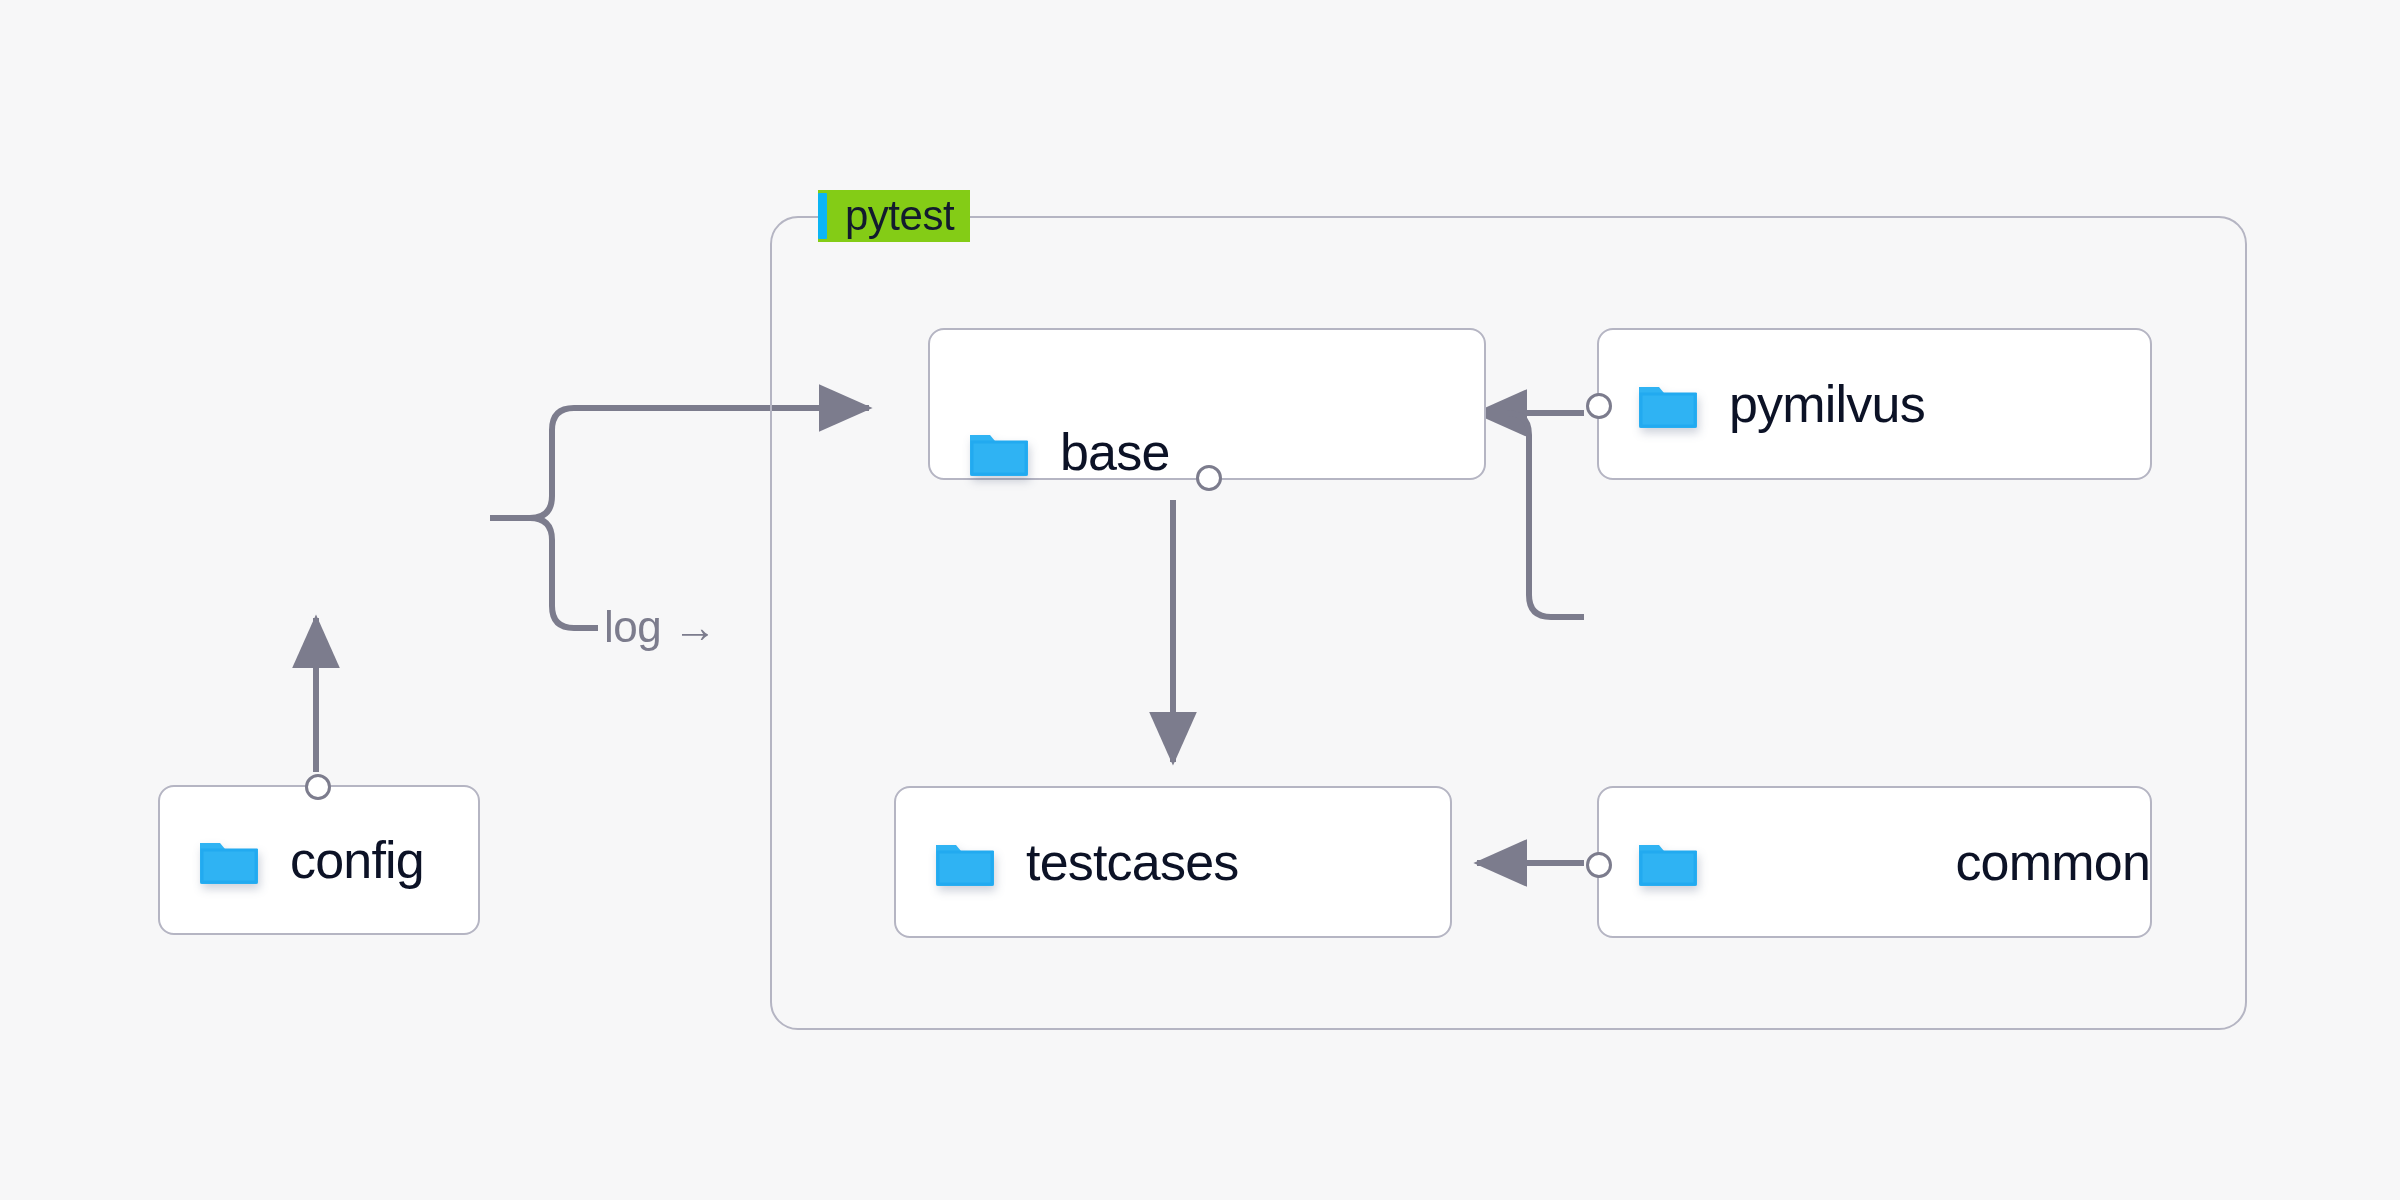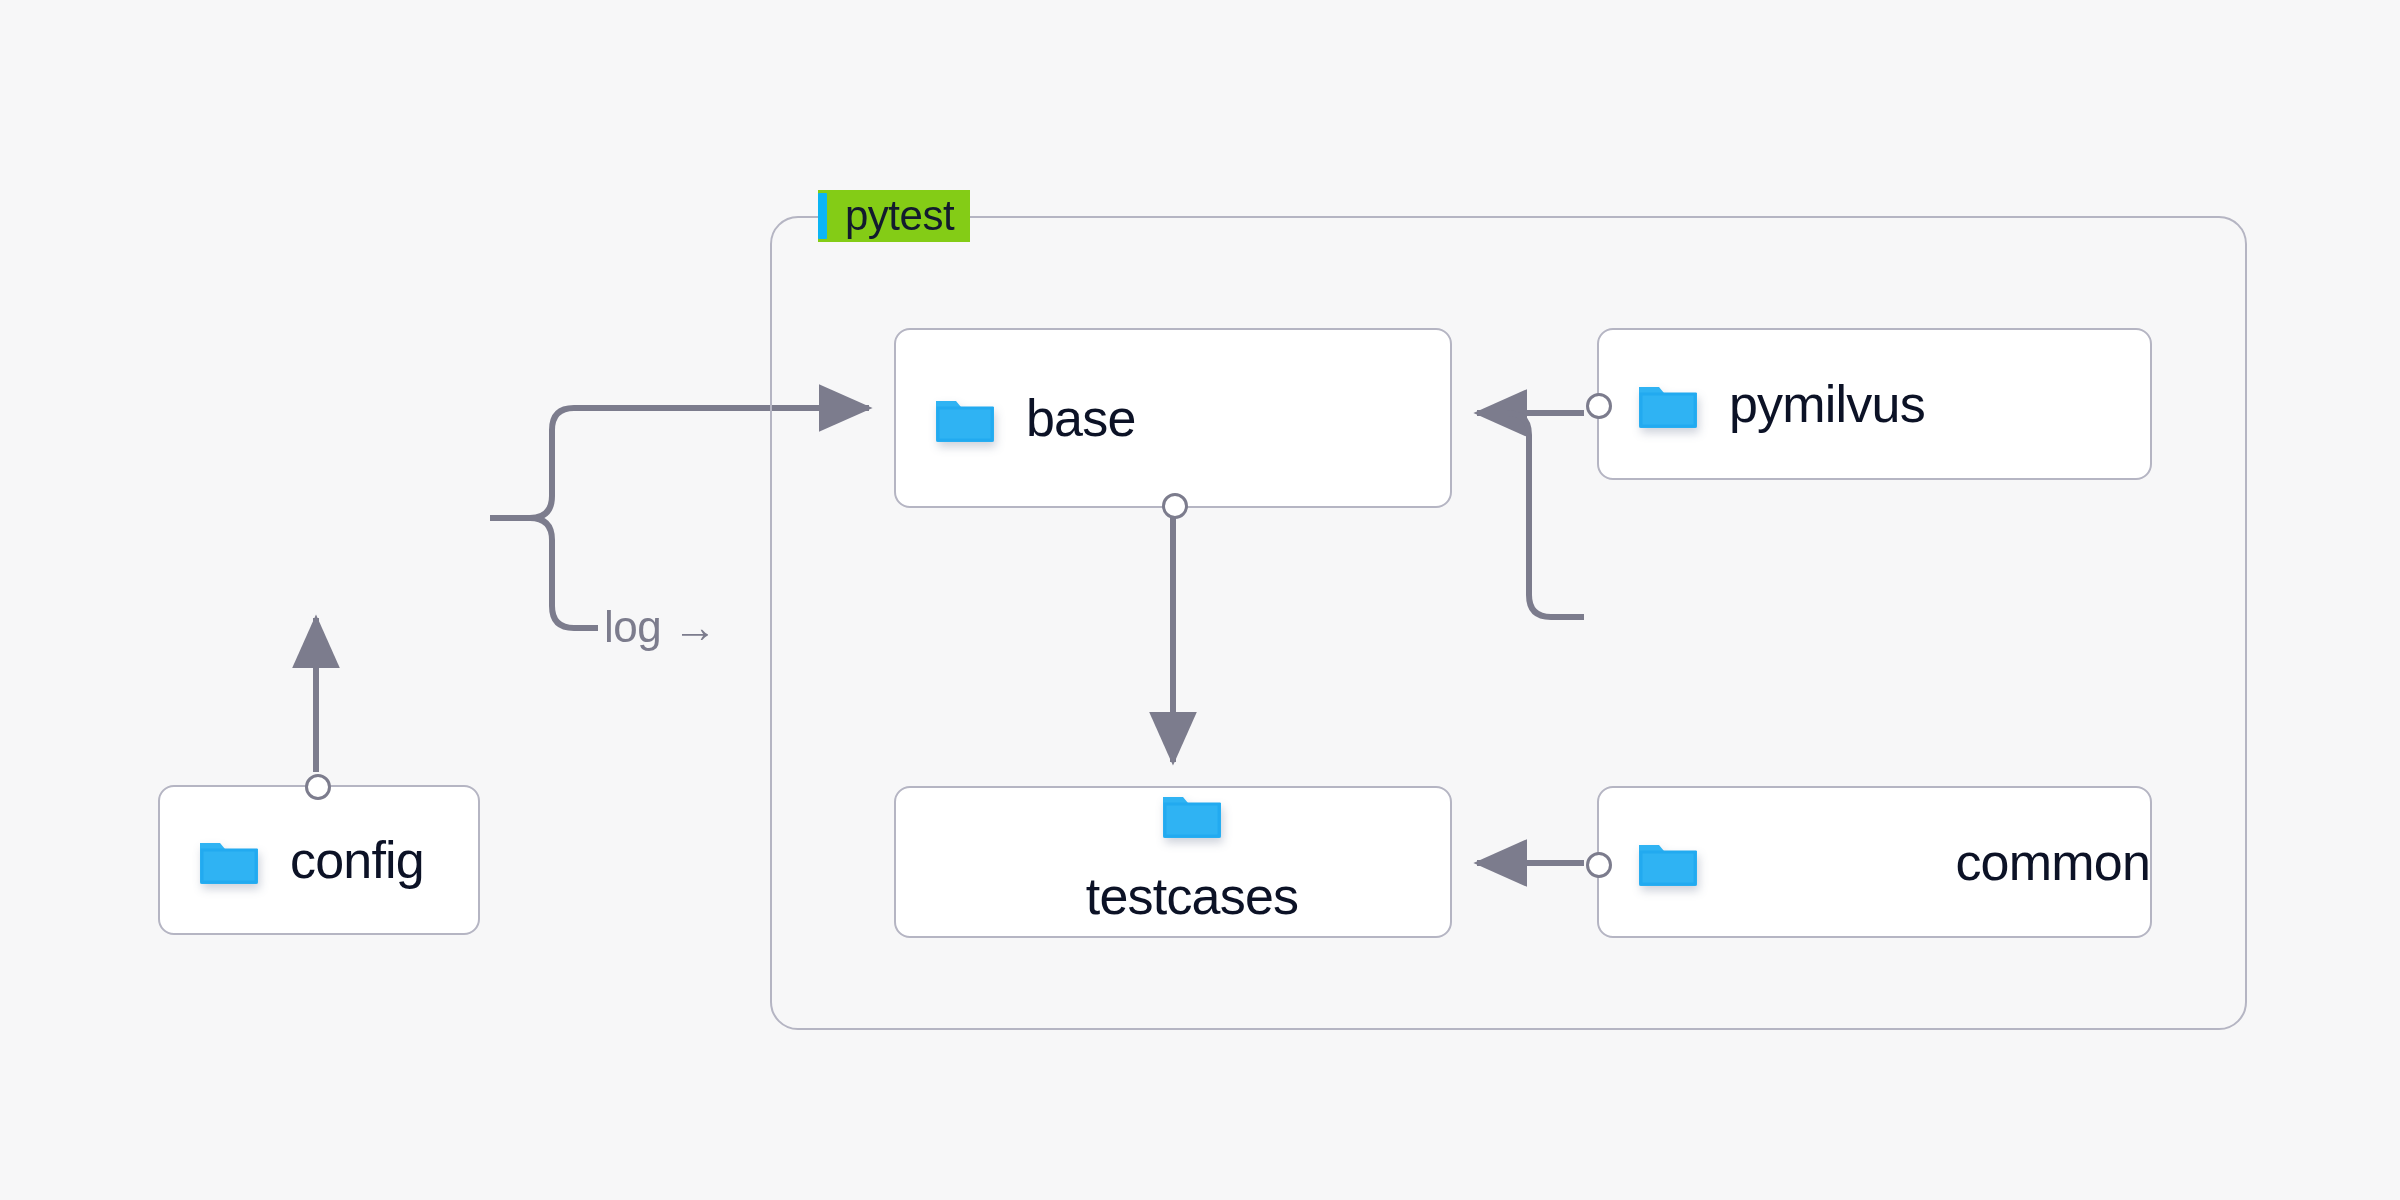--- a/index.html
+++ b/index.html
@@ -140,32 +140,32 @@
     <span class="folder-icon">
       <svg viewBox="0 0 62 52" width="62" height="52">
         <path d="M2 9 h20 l5 6 h33 v33 a2 2 0 0 1 -2 2 h-54 a2 2 0 0 1 -2 -2 z" fill="#2fb3f3"></path>
         <rect x="4" y="16" width="54" height="32" fill="url(#fg1)" stroke="#22aaf0" stroke-width="3"></rect>
       </svg>
     </span>
     <span class="node-label">config</span>
     <span class="port" style="left:145px; top:-13px;"></span>
   </div>
 
-  <div class="node" style="left:894px; top:328px; width:558px; height:180px;">
+  <div class="node" style="left:928px; top:328px; width:558px; height:152px;align-items:flex-end;">
     <span class="folder-icon">
       <svg viewBox="0 0 62 52" width="62" height="52">
         <path d="M2 9 h20 l5 6 h33 v33 a2 2 0 0 1 -2 2 h-54 a2 2 0 0 1 -2 -2 z" fill="#2fb3f3"></path>
         <rect x="4" y="16" width="54" height="32" fill="url(#fg1)" stroke="#22aaf0" stroke-width="3"></rect>
       </svg>
     </span>
     <span class="node-label">base</span>
     <span class="port" style="left:266px; bottom:-13px;"></span>
   </div>
 
-  <div class="node" style="left:894px; top:786px; width:558px; height:152px;flex-direction:column;">
+  <div class="node" style="left:894px; top:786px; width:558px; height:152px;">
     <span class="folder-icon">
       <svg viewBox="0 0 62 52" width="62" height="52">
         <path d="M2 9 h20 l5 6 h33 v33 a2 2 0 0 1 -2 2 h-54 a2 2 0 0 1 -2 -2 z" fill="#2fb3f3"></path>
         <rect x="4" y="16" width="54" height="32" fill="url(#fg1)" stroke="#22aaf0" stroke-width="3"></rect>
       </svg>
     </span>
     <span class="node-label">testcases</span>
   </div>
 
   <div class="node" style="left:1597px; top:328px; width:555px; height:152px;text-align:right;">

